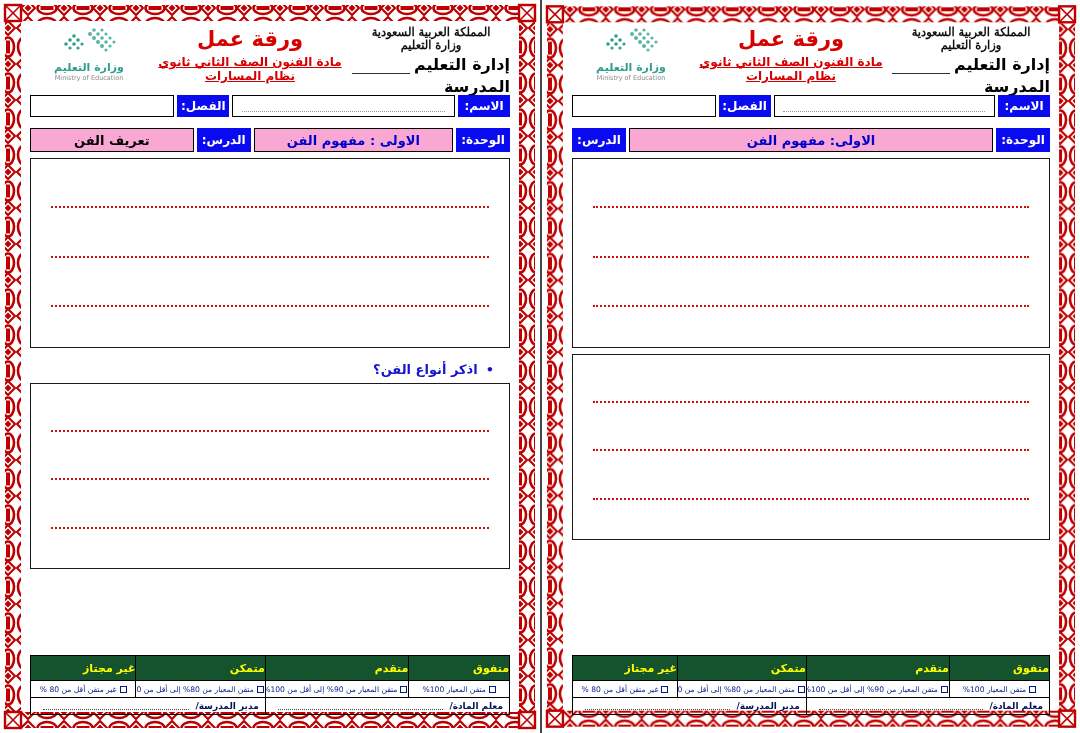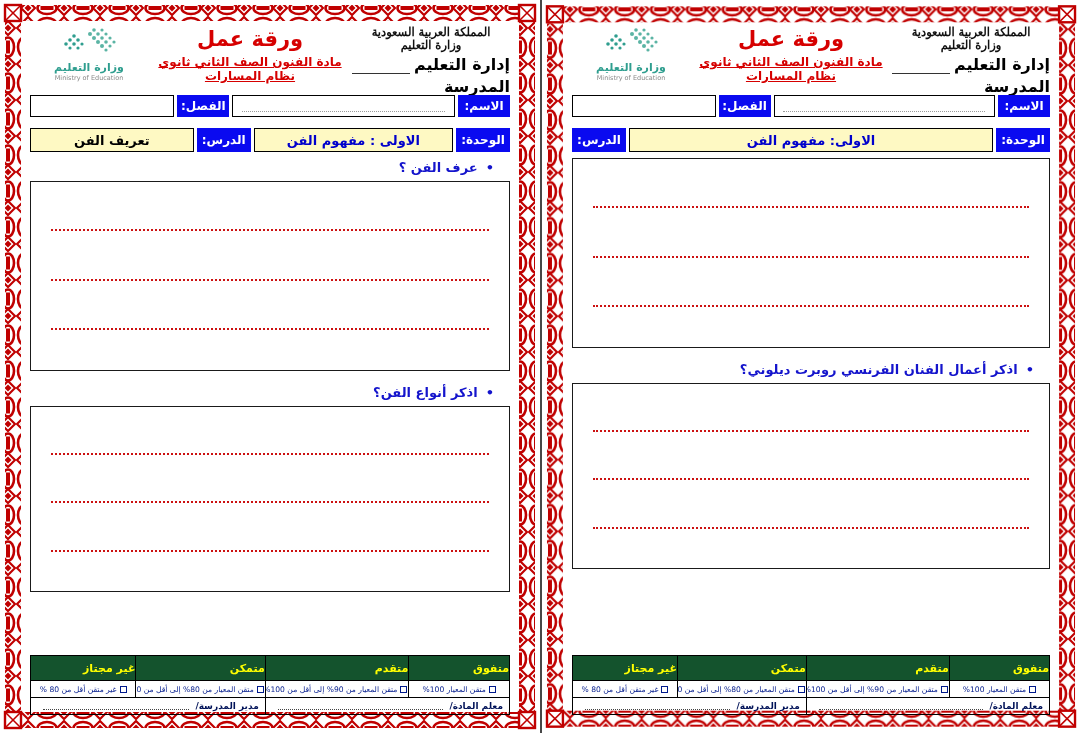--- a/index.html
+++ b/index.html
@@ -36,21 +36,21 @@
   .lbl-class { width:52px; }
   .field-box { background:#fff; border:1.5px solid #000; position:relative; }
   .name-box { flex:1.55; }
   .name-box .dotline { position:absolute; bottom:4px; right:4%; left:4%;
                        border-bottom:1.5px dotted #9a9a9a; }
   .class-box { flex:1; }
 
   
   .unit-row { display:flex; align-items:stretch; height:24px; margin-top:11px; gap:3px; }
   .lbl-unit, .lbl-lesson { width:54px; font-size:12px; }
-  .value-box { border:1.5px solid #000; background:#fef9c3; display:flex; align-items:center;
+  .value-box { border:1.5px solid #000; background:#f9a8d4; display:flex; align-items:center;
                justify-content:center; font-weight:bold; font-size:13px; }
   .unit-box { flex:1.22; color:#0000cc; }
   .lesson-box { flex:1; color:#000; }
 
   
   .question { margin-top:8px; padding-right:16px; font-size:13px; color:#1414cc;
               font-weight:bold; position:relative; }
   .question.regular { font-weight:normal; font-size:12.5px; color:#2222cc; }
   .question .bullet { display:inline-block; margin-left:8px; font-size:13px; color:#1414cc; }
   .q2 { margin-top:14px; }
@@ -186,21 +186,20 @@
         <div class="field-box class-box"></div>
       </div>
 
       <div class="unit-row">
         <div class="blue-label lbl-unit">الوحدة:</div>
         <div class="value-box unit-box">الاولى : مفهوم الفن</div>
         <div class="blue-label lbl-lesson">الدرس:</div>
         <div class="value-box lesson-box">تعريف الفن</div>
       </div>
 
-      <div class="question q1"><span class="bullet">•</span><span>عرف الفن ؟</span></div>
       <div class="answer-box box1">
         <div class="seg"></div>
         <div class="seg"></div>
         <div class="seg"></div>
         <div class="seg tail"></div>
       </div>
 
       <div class="question q2"><span class="bullet">•</span><span>اذكر أنواع الفن؟</span></div>
       <div class="answer-box box2">
         <div class="seg"></div>
@@ -335,21 +334,20 @@
         <div class="blue-label lbl-lesson">الدرس:</div>
       </div>
 
       <div class="answer-box box1">
         <div class="seg"></div>
         <div class="seg"></div>
         <div class="seg"></div>
         <div class="seg tail"></div>
       </div>
 
-      <div class="question q2"><span class="bullet">•</span><span>اذكر أعمال الفنان الفرنسي روبرت ديلوني؟</span></div>
       <div class="answer-box box2">
         <div class="seg"></div>
         <div class="seg"></div>
         <div class="seg"></div>
         <div class="seg tail"></div>
       </div>
 
       <table class="rubric-table">
         <tbody>
             <tr>

